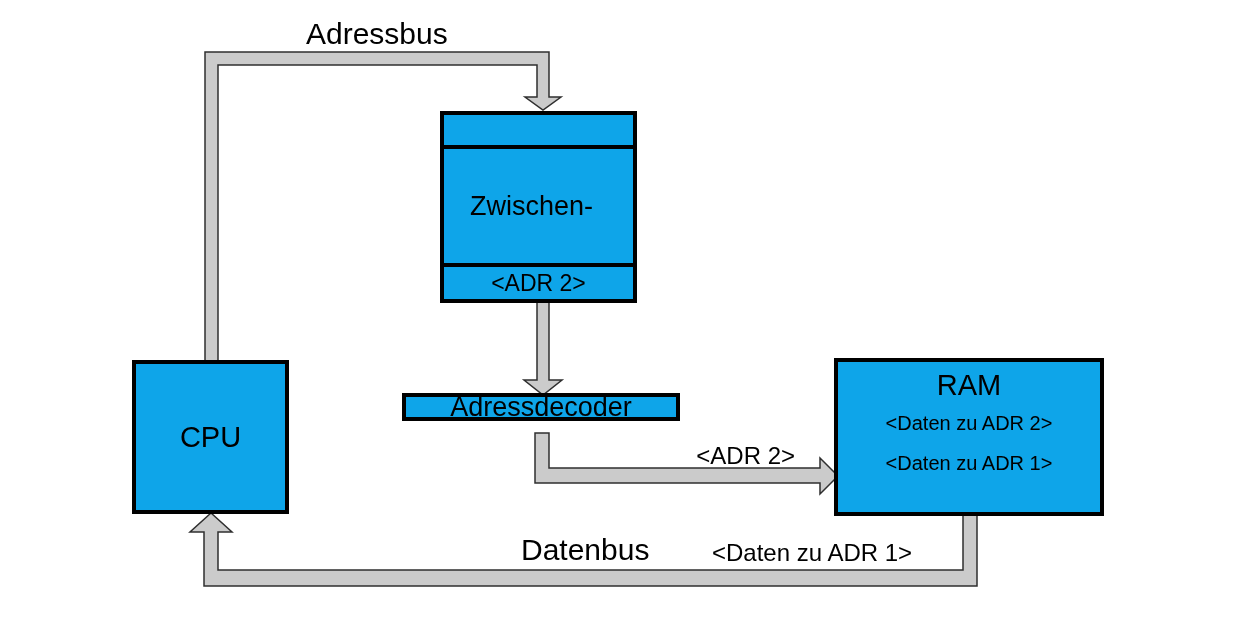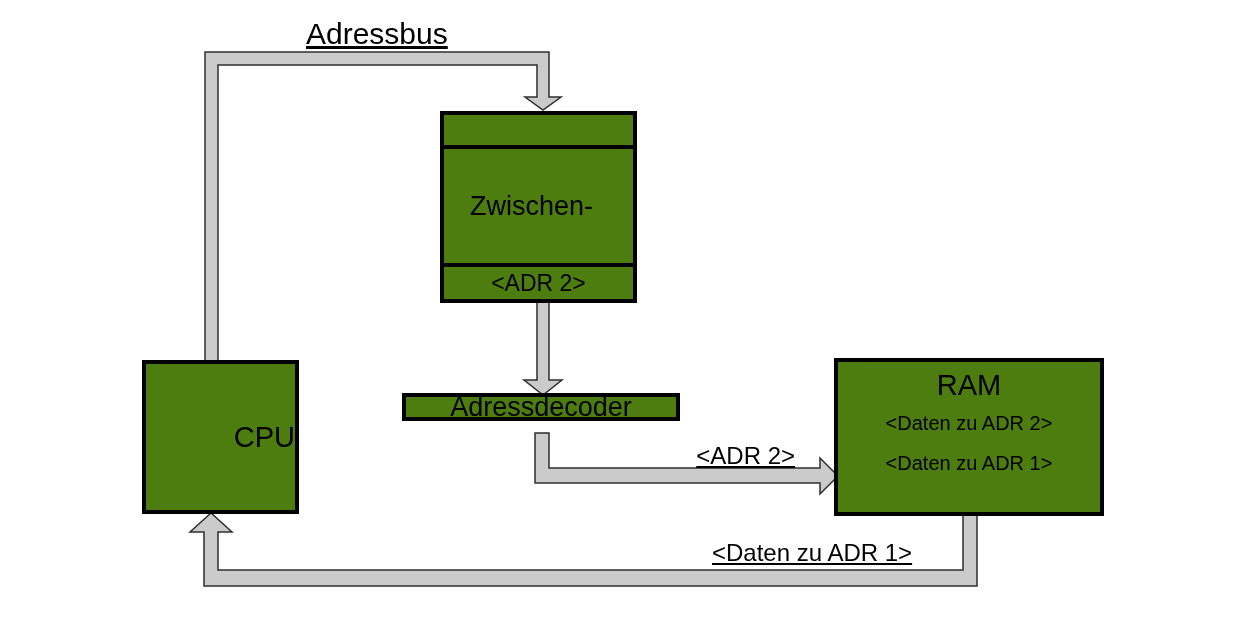--- a/index.html
+++ b/index.html
@@ -17,27 +17,27 @@
   }
   .bus-layer {
     position: absolute;
     left: 0; top: 0;
     width: 1234px;
     height: 617px;
     z-index: 1;
   }
   .node {
     position: absolute;
-    background: #4d7c0f;
+    background: #0ea5e9;
     border: 4px solid #000000;
     z-index: 2;
   }
   .node-cpu {
-    left: 142px; top: 360px; width: 157px; height: 154px;
-    display: flex; align-items: center; justify-content: flex-end;
+    left: 132px; top: 360px; width: 157px; height: 154px;
+    display: flex; align-items: center; justify-content: center;
     font-size: 29px;
   }
   .node-buffer {
     left: 440px; top: 111px; width: 197px; height: 192px;
     display: flex; flex-direction: column;
   }
   .buffer-top {
     height: 34px;
     border-bottom: 4px solid #000;
   }
@@ -69,21 +69,20 @@
     line-height: 36px;
   }
   .ram-row {
     font-size: 20px;
     line-height: 40px;
   }
   .bus-label {
     position: absolute;
     z-index: 3;
     white-space: nowrap;
-    text-decoration: underline;
   }
   .label-adressbus {
     left: 306px; top: 17px;
     font-size: 30px;
   }
   .label-datenbus {
     left: 521px; top: 533px;
     font-size: 30px;
   }
   .label-daten-adr1 {
@@ -130,16 +129,17 @@
     <span>Adressdecoder</span>
   </div>
 
   <div class="node node-ram">
     <div class="ram-title">RAM</div>
     <div class="ram-row">&lt;Daten zu ADR 2&gt;</div>
     <div class="ram-row">&lt;Daten zu ADR 1&gt;</div>
   </div>
 
   <div class="bus-label label-adressbus">Adressbus</div>
+  <div class="bus-label label-datenbus">Datenbus</div>
   <div class="bus-label label-daten-adr1">&lt;Daten zu ADR 1&gt;</div>
   <div class="bus-label label-adr2-transfer">&lt;ADR 2&gt;</div>
 
 </div>
 
 </body></html>

